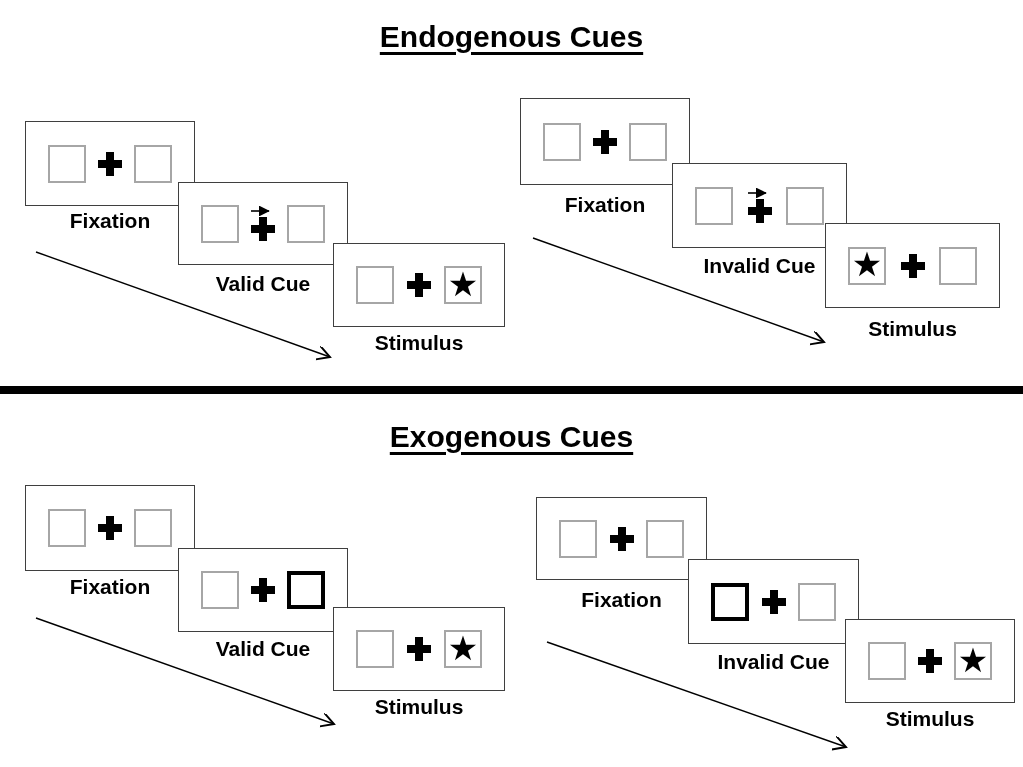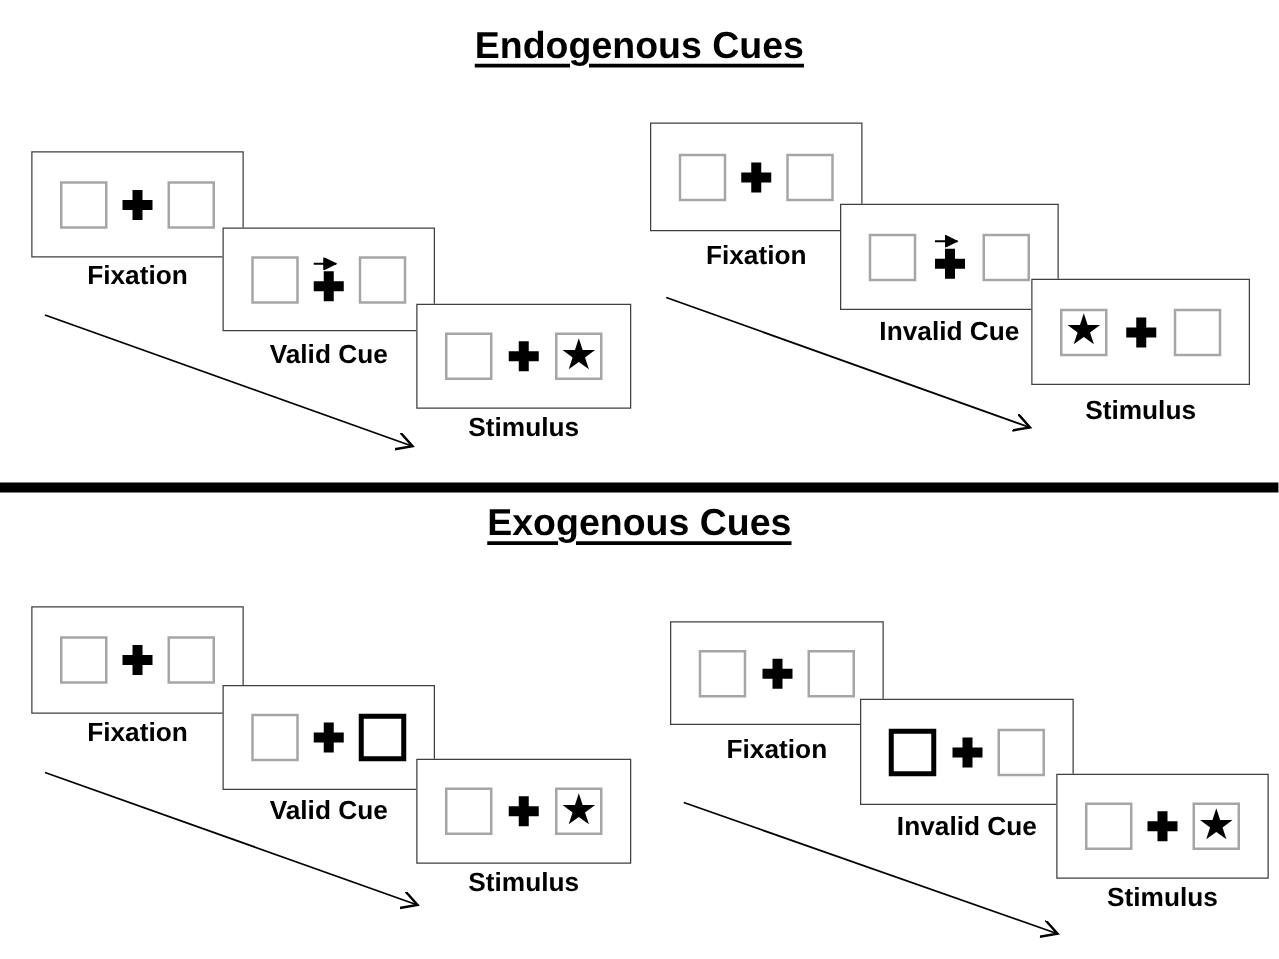--- a/index.html
+++ b/index.html
@@ -2,21 +2,21 @@
 <html><head>
 <meta charset="utf-8">
 <style>
   html,body{margin:0;padding:0;background:#fff;}
   #slide{position:relative;width:1023px;height:767px;background:#fff;overflow:hidden;
          font-family:"Liberation Sans",sans-serif;}
   .title{position:absolute;left:0;width:1023px;text-align:center;font-size:30px;font-weight:bold;
          color:#000;text-decoration:underline;text-underline-offset:5px;
          text-decoration-thickness:3px;}
   .title.endo{top:20px;text-decoration:underline;}
-  .title.exo{top:402px;}
+  .title.exo{top:420px;}
   .divider{position:absolute;left:0;top:386px;width:1023px;height:8px;background:#000;}
   .panel{position:absolute;background:#fff;border:1px solid #3f3f3f;box-sizing:border-box;
          display:flex;align-items:center;justify-content:space-between;padding:0 22px;}
   .sq{width:38px;height:38px;box-sizing:border-box;border:2px solid #a6a6a6;background:#fff;
       display:flex;align-items:center;justify-content:center;}
   .sq.thick{border:4px solid #000;}
   .star{font-family:"DejaVu Sans",sans-serif;font-size:34px;line-height:34px;color:#000;
         margin-top:-3px;}
   .cluster{display:flex;flex-direction:column;align-items:center;}
   .cuearrow{display:block;margin-bottom:1px;}

